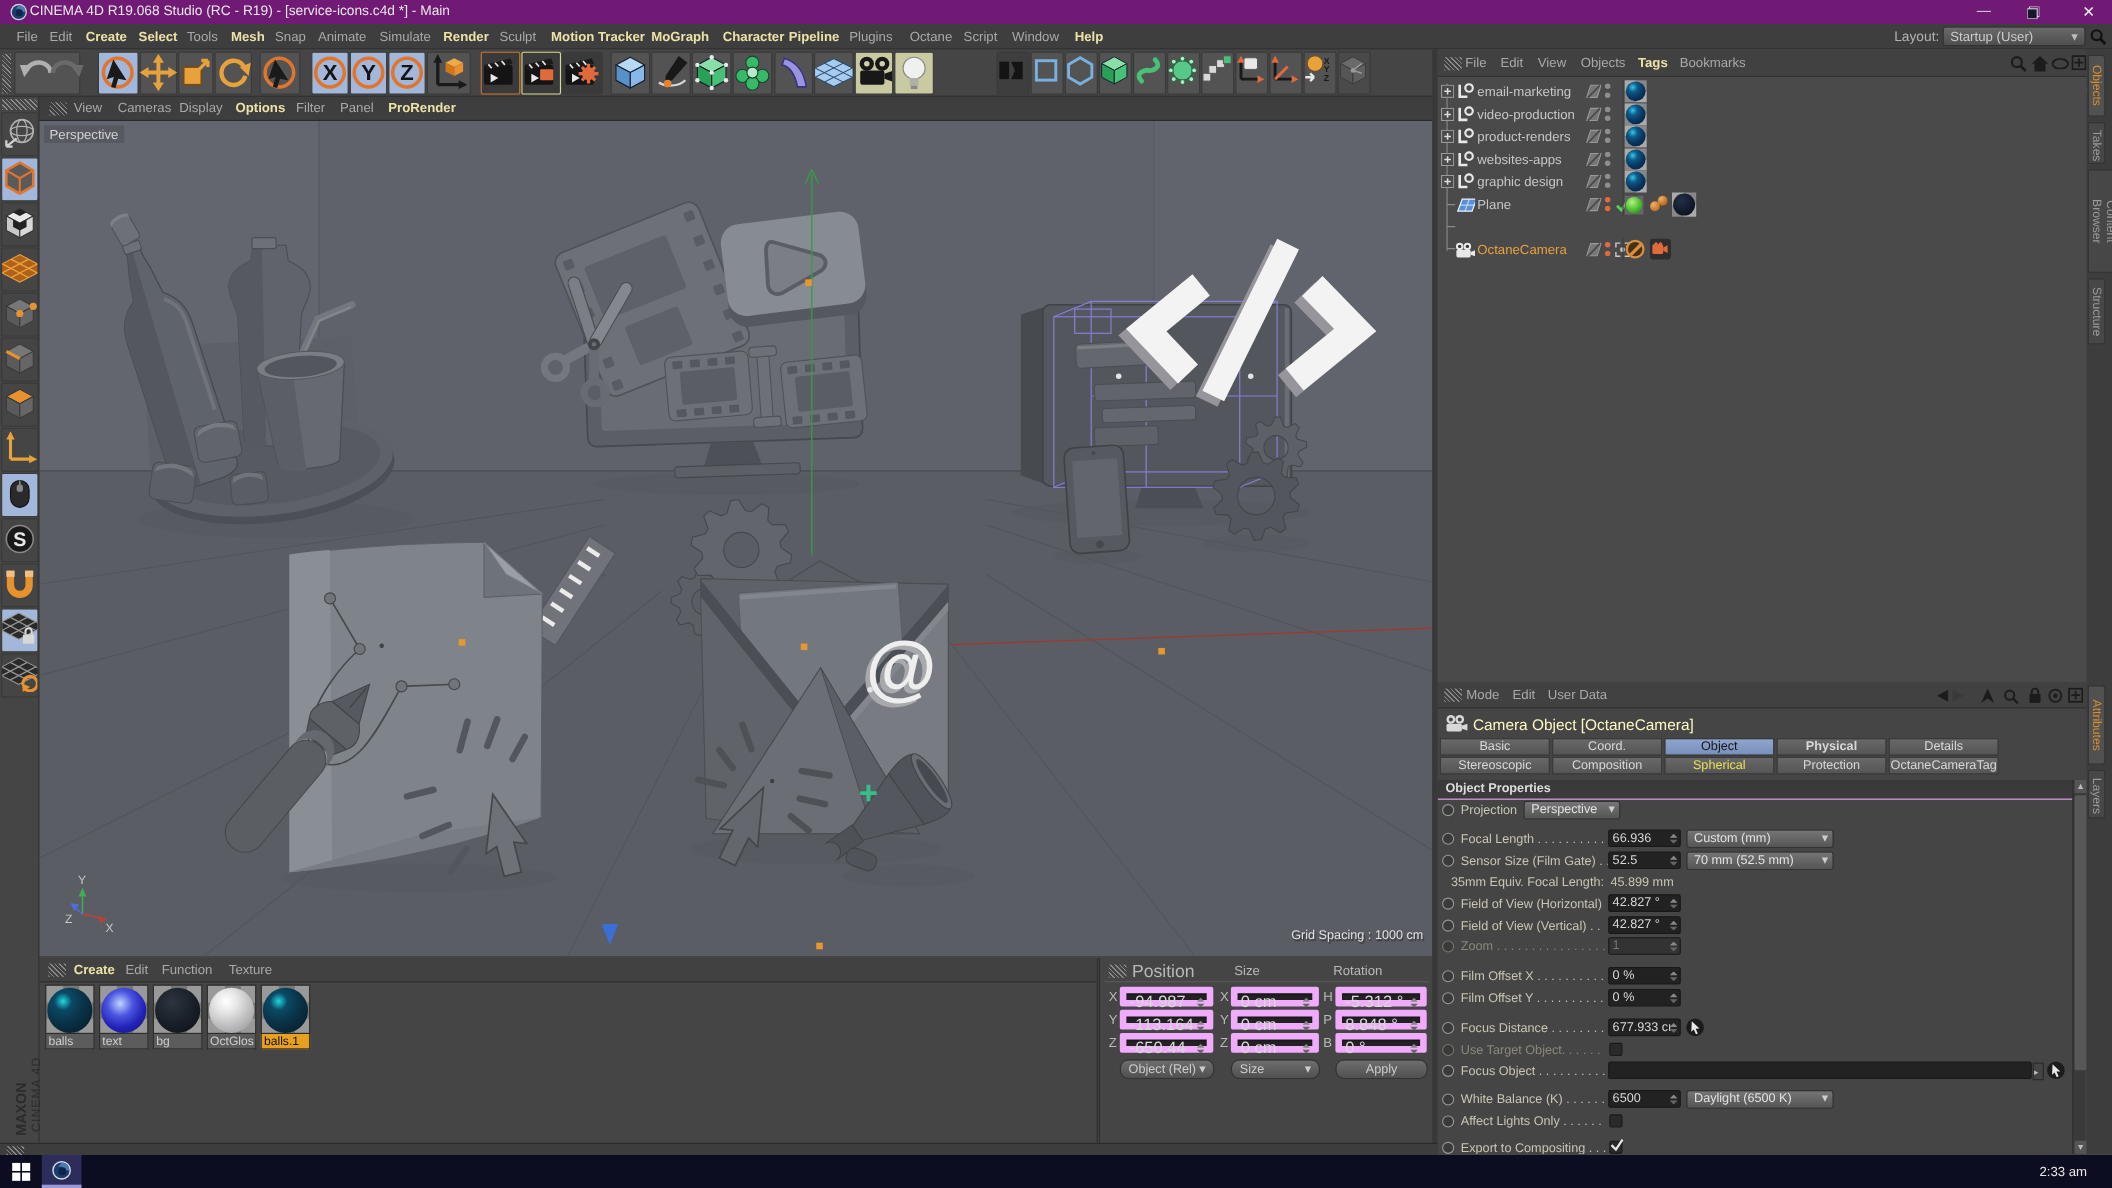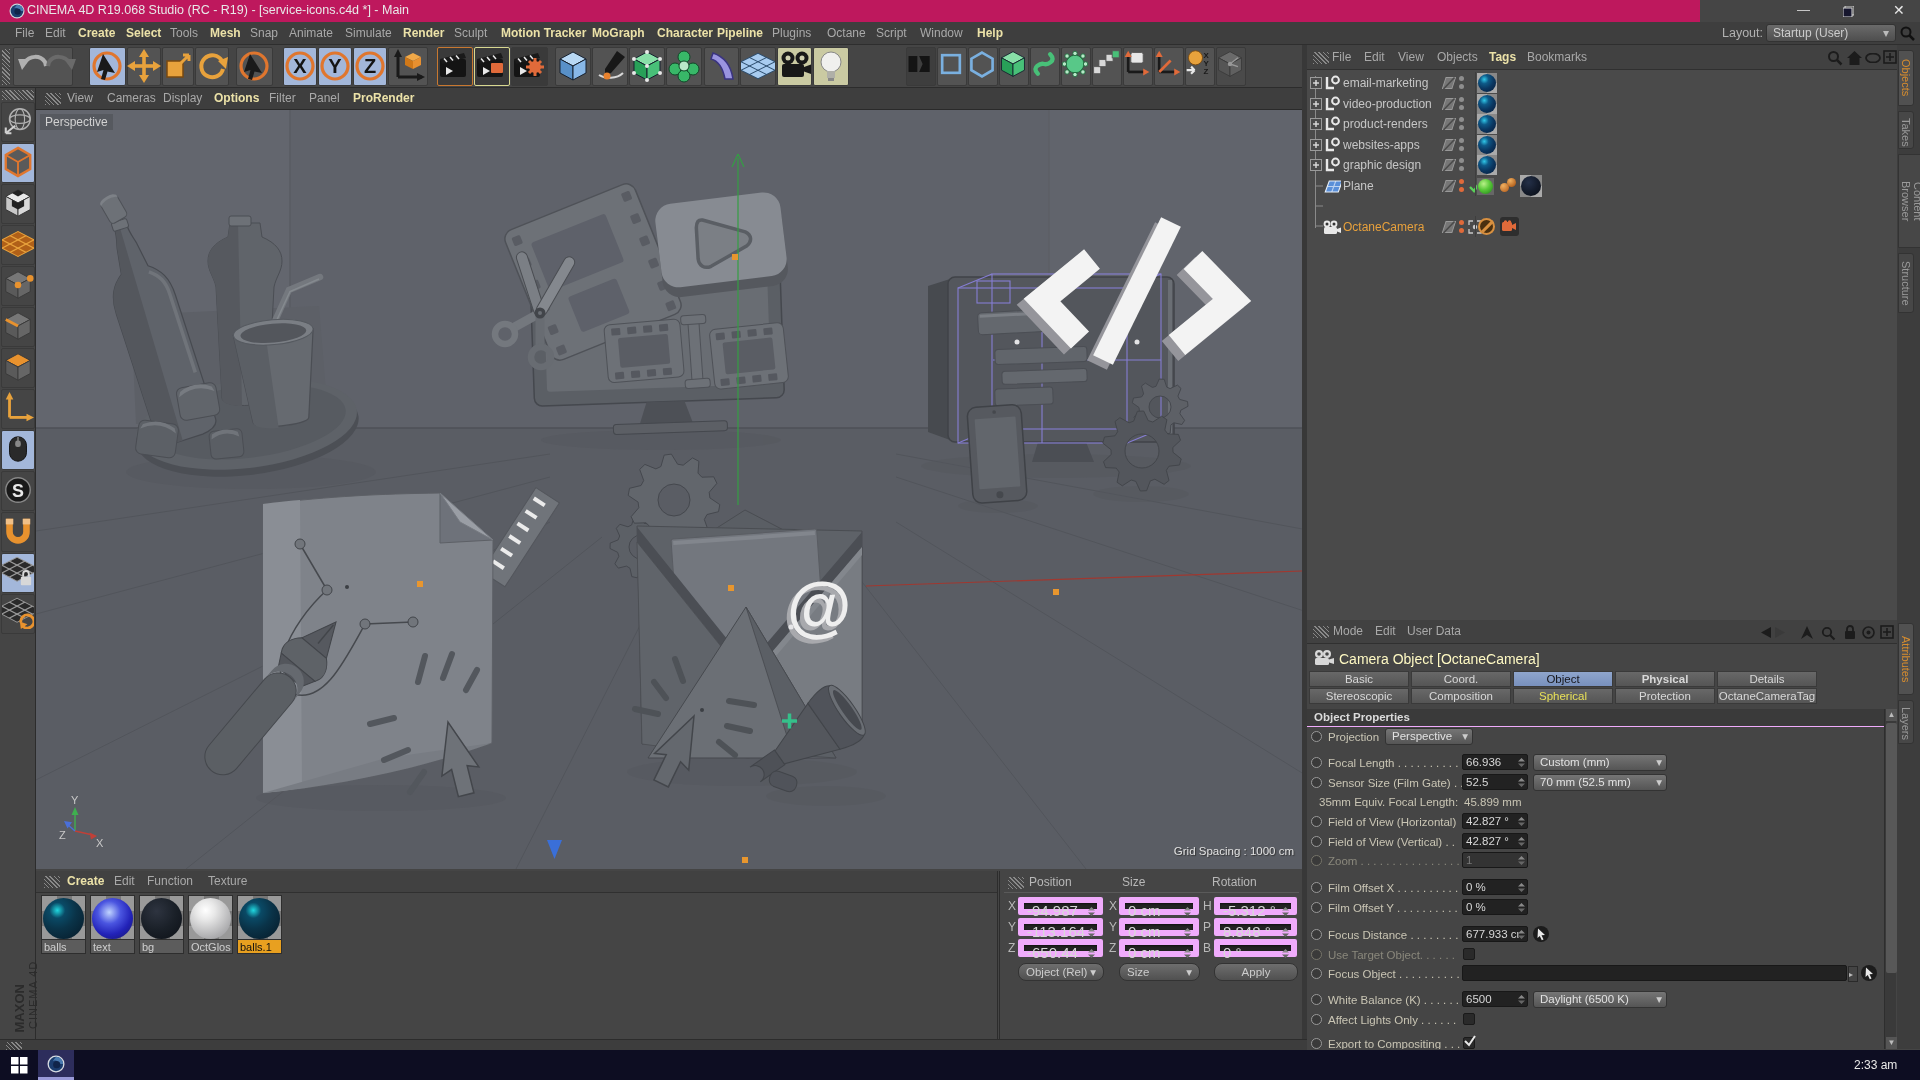--- a/index.html
+++ b/index.html
@@ -20,21 +20,21 @@
 .arow{position:absolute;height:17px;font-size:11.5px;color:#c9c5b4;white-space:nowrap}
 .acirc{position:absolute;left:4px;top:2px;width:11px;height:11px;border-radius:50%;border:1.5px solid #999;background:#3a3a3a}
 .afield{position:absolute;height:16px;background:#222;border:1px solid #181818;border-radius:2px;color:#d8d8d8;font-size:11.5px;line-height:14px;padding:0 3px}
 .afield:after{content:"";position:absolute;right:2px;top:3px;width:7px;height:9px;background:linear-gradient(#888 0 45%,#666 0);clip-path:polygon(50% 0,100% 40%,0 40%,50% 0%,50% 100%,0 60%,100% 60%,50% 100%)}
 .adrop{position:absolute;height:17px;background:linear-gradient(#757575,#555);border:1px solid #333;border-radius:3px;color:#e2e2e2;font-size:11.5px;line-height:15px;padding:0 16px 0 6px;white-space:nowrap;overflow:hidden}
 .adrop:after{content:"▾";position:absolute;right:4px;top:0;color:#ccc}
 .atab{position:absolute;height:16px;background:linear-gradient(#686868,#555);border:1px solid #3a3a3a;color:#d8d8d8;font-size:11.5px;text-align:center;line-height:15px}
 .achk{position:absolute;width:12px;height:12px;background:#2a2a2a;border:1px solid #1a1a1a;border-radius:2px}
 </style></head><body>
 
-<div class="abs" style="left:0;top:0;width:1700px;height:22px;background:#be185d">
+<div class="abs" style="left:0;top:0;width:1920px;height:22px;background:#701a75">
  <svg class="abs" style="left:9px;top:3px" width="16" height="16">
       <circle cx="8" cy="8" r="7.5" fill="#cfd3d8"></circle>
       <circle cx="8" cy="8" r="6.3" fill="#1b3c6e"></circle>
       <path d="M8,1.7 A6.3,6.3 0 0 1 14.3,8 L10,8 A3.4,3.4 0 0 0 5,5.2 Z" fill="#4a7ab0"></path>
       <circle cx="8.6" cy="8.6" r="3.2" fill="#10244a"></circle>
     </svg>
  <span class="abs" style="left:27px;top:3px;color:#e8e8e8;font-size:12.5px">CINEMA 4D R19.068 Studio (RC - R19) - [service-icons.c4d *] - Main</span>
  <span class="abs" style="left:1797px;top:2px;color:#d8d8d8;font-size:13px">—</span>
  <svg class="abs" style="left:1843px;top:6px" width="11" height="11">
       <rect x="2" y="0" width="9" height="9" fill="none" stroke="#d8d8d8"></rect>
@@ -826,21 +826,21 @@
  <div class="matcell" style="left:201px">
       <div class="matthumb">
         <div class="ball" style="background:radial-gradient(circle at 35% 30%,#20d8e0 0%,#0a4a66 20%,#0a3348 48%,#061826 100%)"></div>
       </div>
       <div class="matlab" style="background:#e8a020;color:#111">balls.1</div>
     </div>
 </div>
 
 <div id="coords" class="abs" style="left:999px;top:871px;width:303px;height:168px;background:#454545;border-left:1px solid #2c2c2c">
  <div class="dots abs" style="left:8px;top:6px"></div>
- <span class="abs" style="left:29px;top:4px;color:#b8b8b8;font-size:12px">Position</span>
+ <span class="abs" style="left:29px;top:4px;color:#b8b8b8;font-size:16px">Position</span>
  <span class="abs" style="left:122px;top:4px;color:#b8b8b8;font-size:12px">Size</span>
  <span class="abs" style="left:212px;top:4px;color:#b8b8b8;font-size:12px">Rotation</span>
  <div class="abs" style="left:4px;top:21px;width:295px;border-top:1px solid #5a5a5a"></div>
  <div class="crow" style="top:26px">
       <span class="clab" style="left:8px">X</span>
       <div class="cfield" style="left:18px;width:85px">-94.987 cm</div>
       <span class="clab" style="left:109px">X</span>
       <div class="cfield" style="left:119px;width:80px">0 cm</div>
       <span class="clab" style="left:203px">H</span>
       <div class="cfield" style="left:214px;width:83px">-5.312 °</div>

